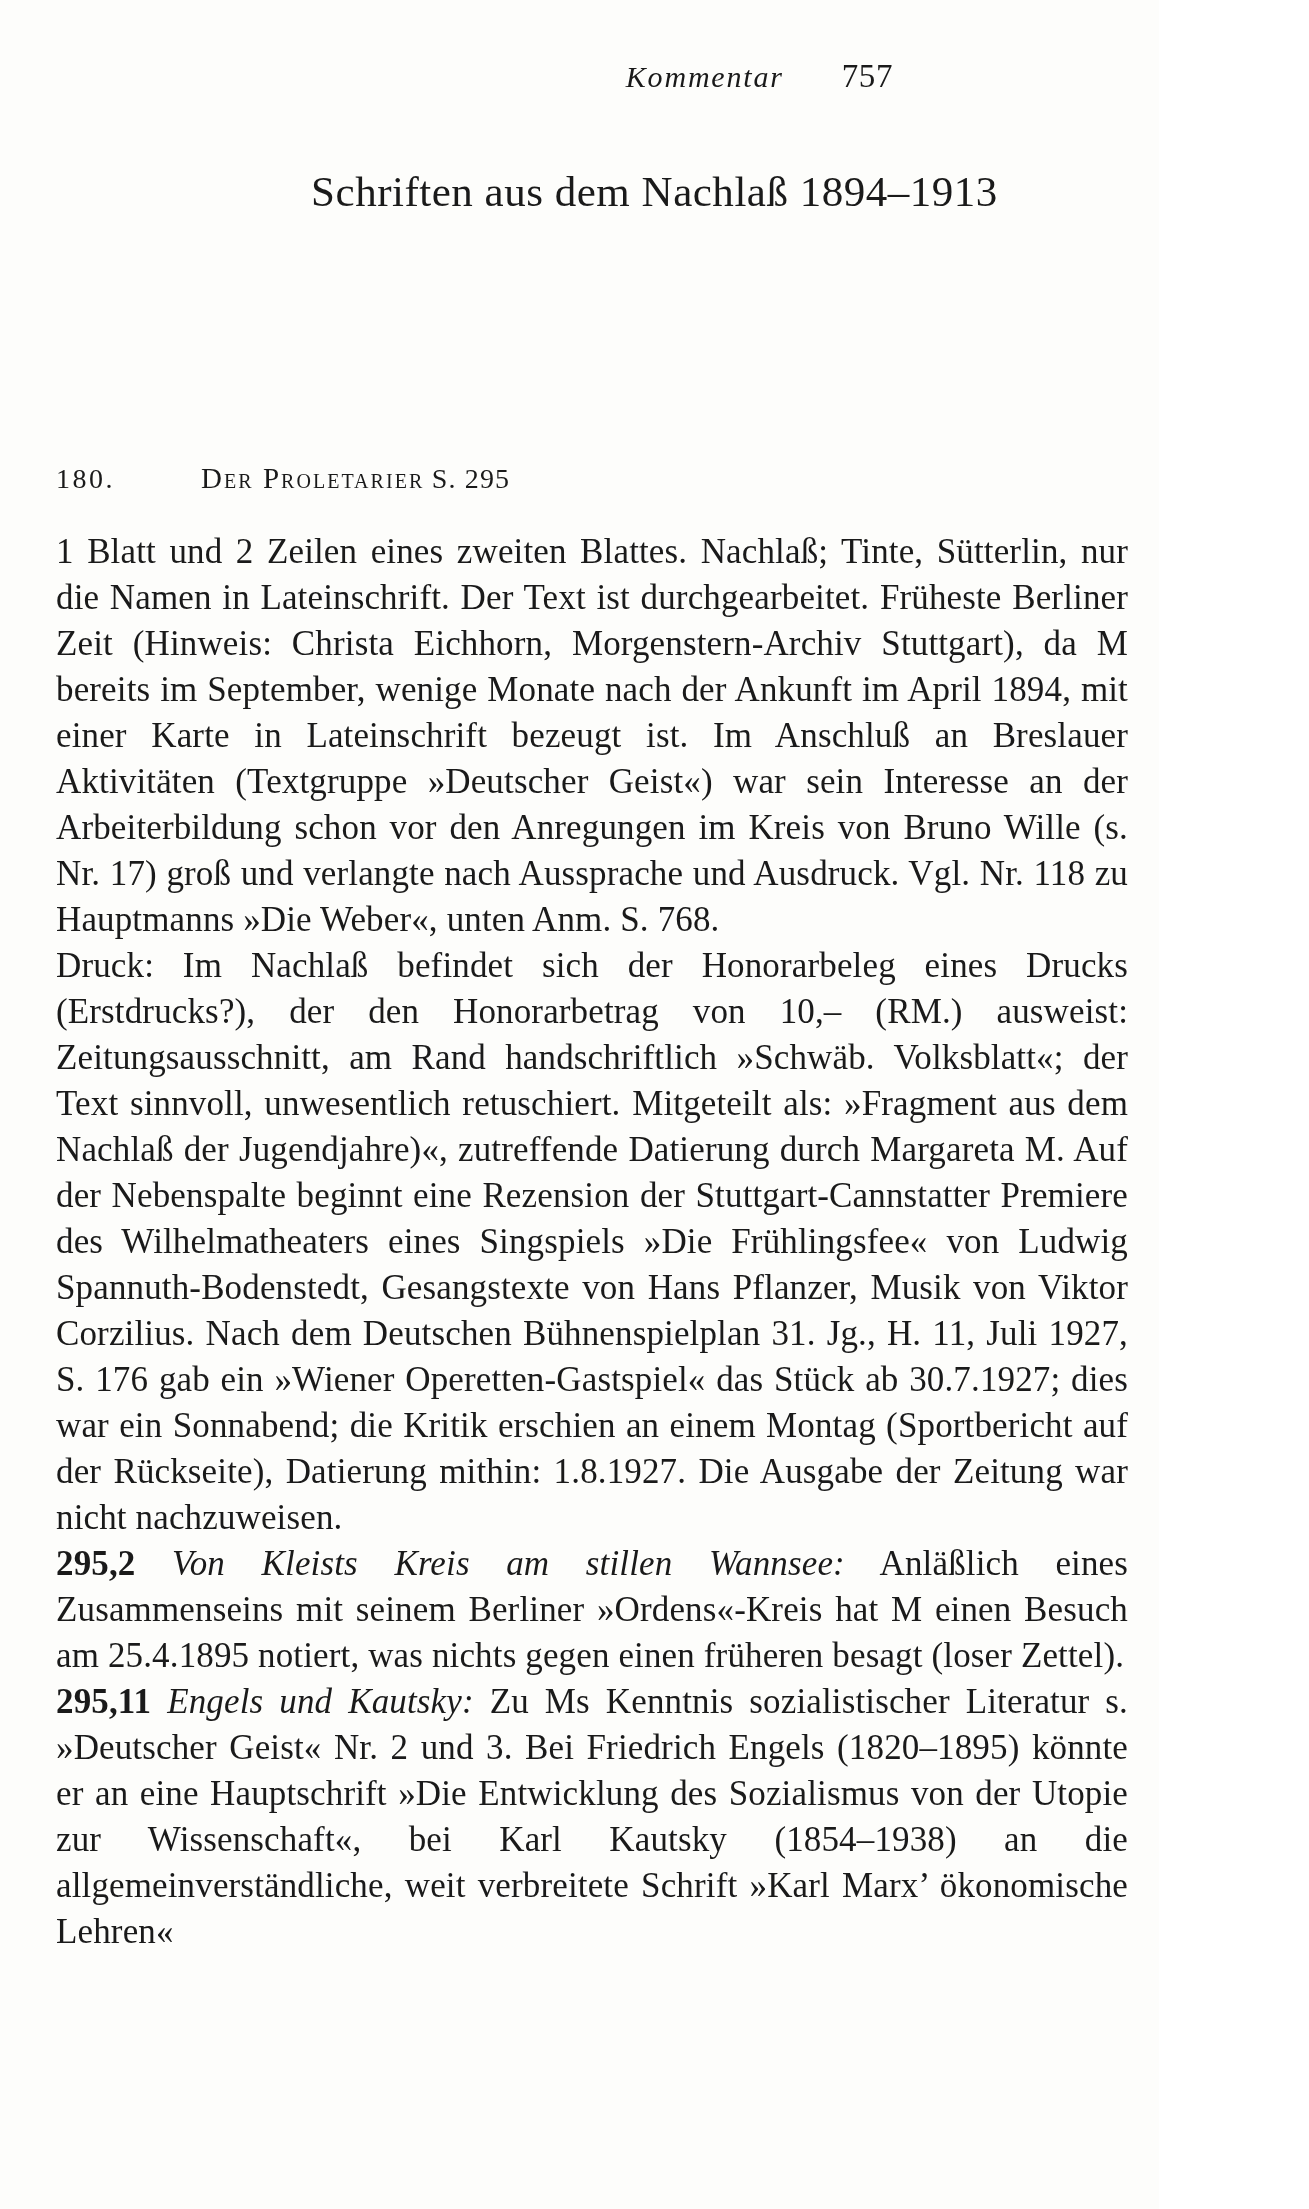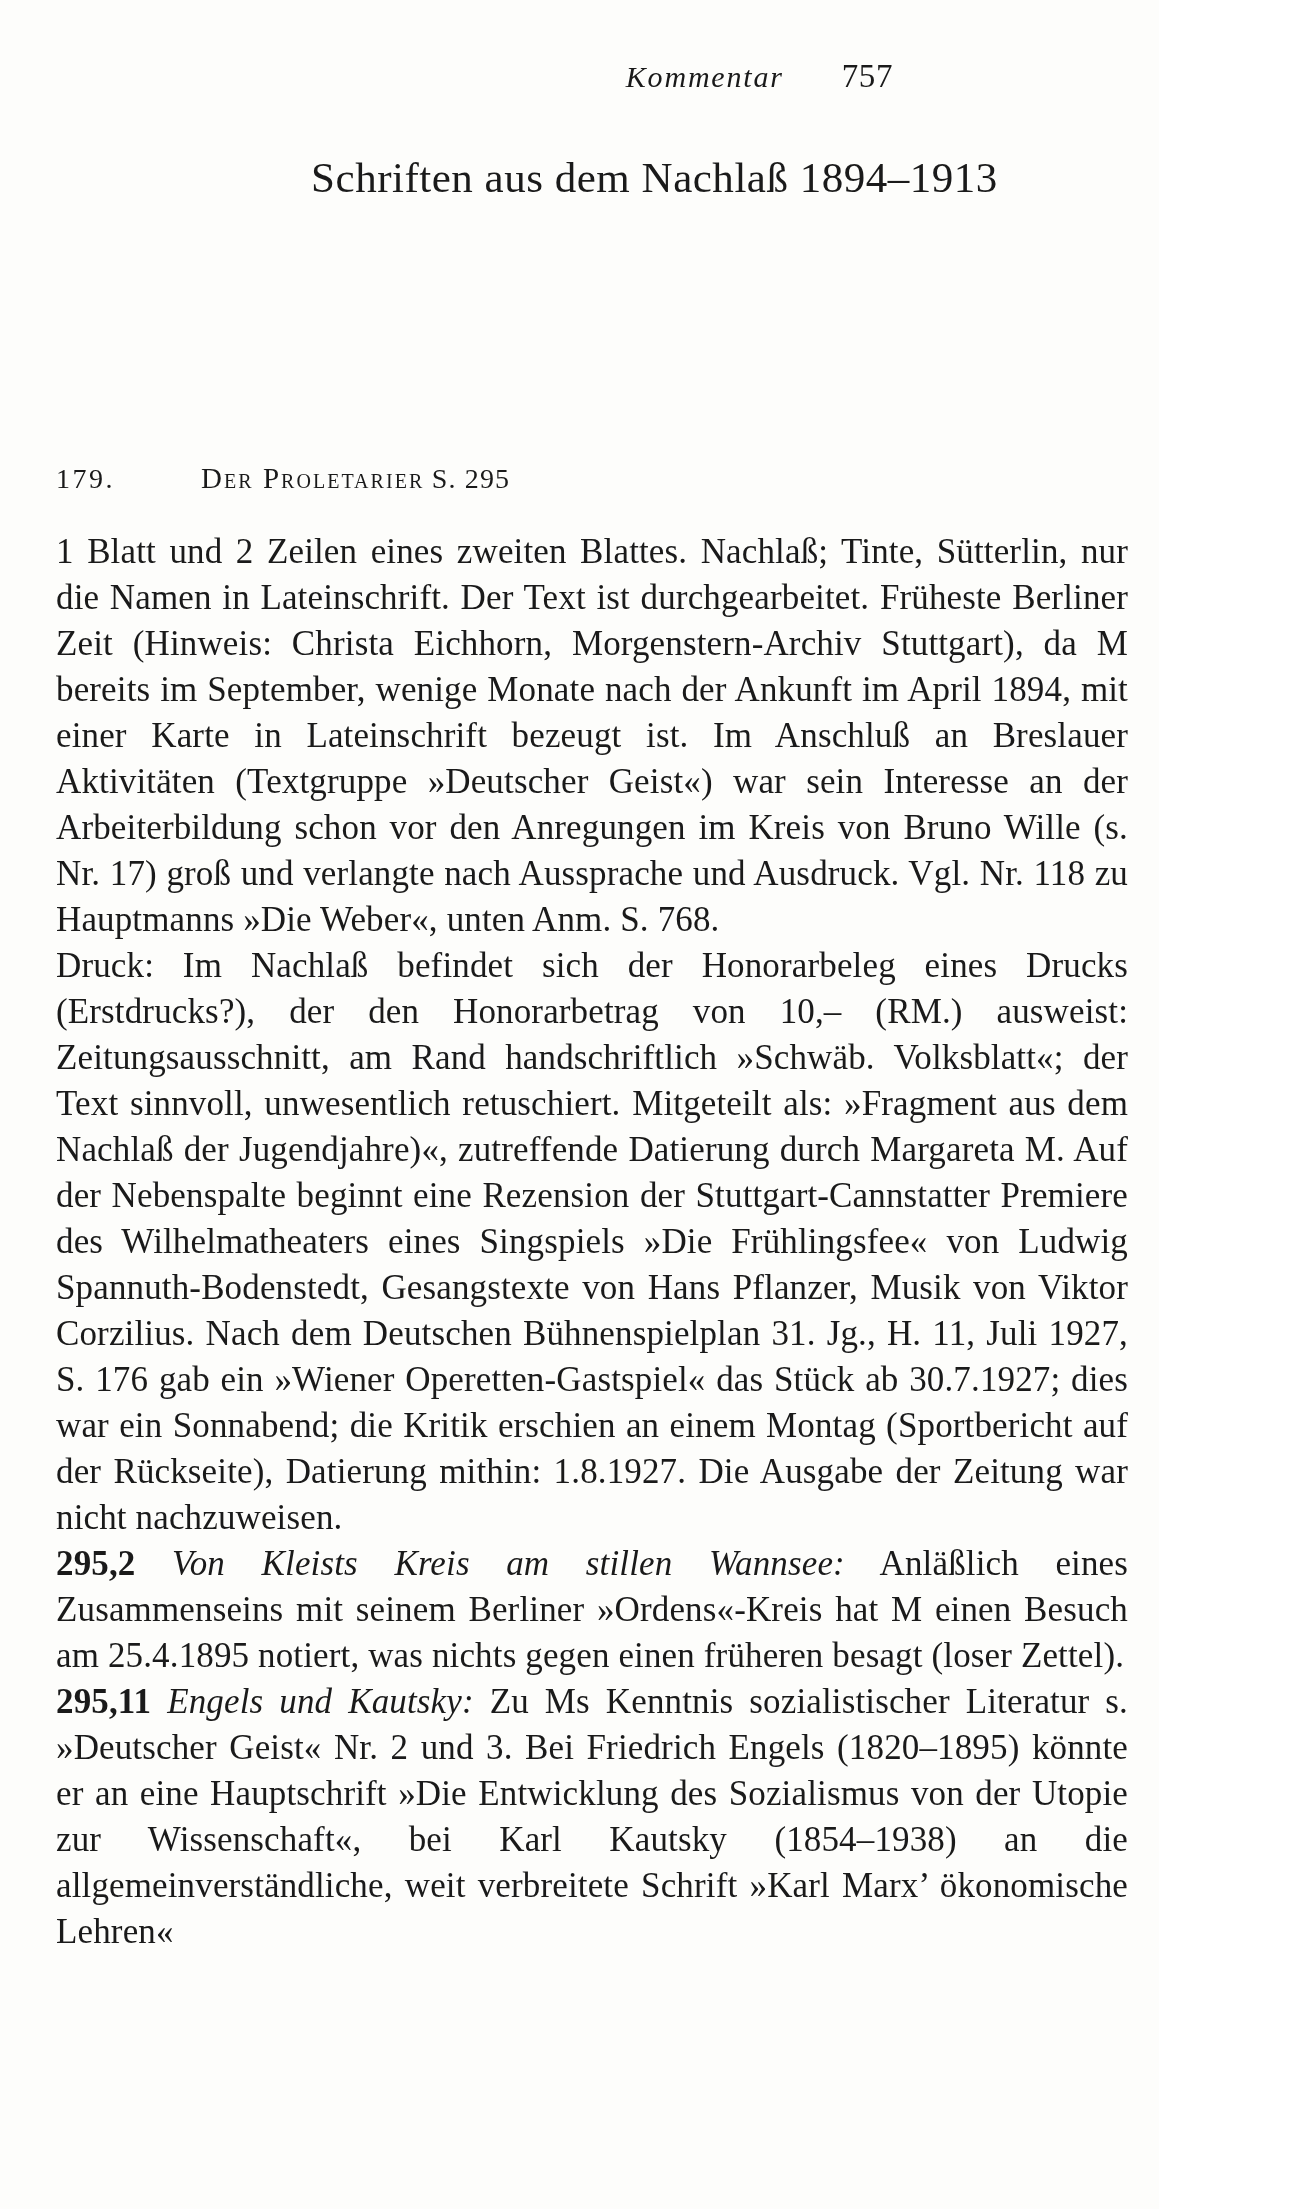--- a/index.html
+++ b/index.html
@@ -39,21 +39,21 @@
     left: 105px;
   }
   .running-head .page-number {
     font-style: normal;
     font-size: 33px;
     letter-spacing: 0.02em;
     margin-left: 58px;
   }
   .doc-title {
     position: absolute;
-    top: 124px;
+    top: 138px;
     left: 0;
     width: 1309px;
     text-align: center;
     font-size: 43px;
     letter-spacing: 0.012em;
     font-weight: 400;
   }
   .body-block {
     position: absolute;
     left: 56px;
@@ -108,21 +108,21 @@
     <span class="rh-inner">
       <span>Kommentar</span><span class="page-number">757</span>
     </span>
   </div>
 
   <h1 class="doc-title">Schriften aus dem Nachlaß 1894–1913</h1>
 
   <div class="body-block">
 
     <div class="entry-head">
-      <span class="num">179.</span><span class="caps">Der Proletarier</span> <span class="pg">S. 295</span>
+      <span class="num">180.</span><span class="caps">Der Proletarier</span> <span class="pg">S. 295</span>
     </div>
 
     <p class="para">1 Blatt und 2 Zeilen eines zweiten Blattes. Nachlaß; Tinte, Sütterlin, nur die Namen in Lateinschrift. Der Text ist durchgearbeitet. Früheste Berliner Zeit (Hinweis: Christa Eichhorn, Morgenstern-Archiv Stuttgart), da M bereits im September, wenige Monate nach der Ankunft im April 1894, mit einer Karte in Lateinschrift bezeugt ist. Im Anschluß an Breslauer Aktivitäten (Textgruppe »Deutscher Geist«) war sein Interesse an der Arbeiterbildung schon vor den Anregungen im Kreis von Bruno Wille (s. Nr. 17) groß und verlangte nach Aussprache und Ausdruck. Vgl. Nr. 118 zu Hauptmanns »Die Weber«, unten Anm. S. 768.</p>
 
     <p class="para">Druck: Im Nachlaß befindet sich der Honorarbeleg eines Drucks (Erstdrucks?), der den Honorarbetrag von 10,– (RM.) ausweist: Zeitungsausschnitt, am Rand handschriftlich »Schwäb. Volksblatt«; der Text sinnvoll, unwesentlich retuschiert. Mitgeteilt als: »Fragment aus dem Nachlaß der Jugendjahre)«, zutreffende Datierung durch Margareta M. Auf der Nebenspalte beginnt eine Rezension der Stuttgart-Cannstatter Premiere des Wilhelmatheaters eines Singspiels »Die Frühlingsfee« von Ludwig Spannuth-Bodenstedt, Gesangstexte von Hans Pflanzer, Musik von Viktor Corzilius. Nach dem Deutschen Bühnenspielplan 31. Jg., H. 11, Juli 1927, S. 176 gab ein »Wiener Operetten-Gastspiel« das Stück ab 30.7.1927; dies war ein Sonnabend; die Kritik erschien an einem Montag (Sportbericht auf der Rückseite), Datierung mithin: 1.8.1927. Die Ausgabe der Zeitung war nicht nachzuweisen.</p>
 
     <p class="para"><span class="lemma-num">295,2</span> <span class="lemma-it">Von Kleists Kreis am stillen Wannsee:</span><span> Anläßlich eines Zusammenseins mit seinem Berliner »Ordens«-Kreis hat M einen Besuch am 25.4.1895 notiert, was nichts gegen einen früheren besagt (loser Zettel).</span></p>
 
     <p class="para"><span class="lemma-num">295,11</span> <span class="lemma-it">Engels und Kautsky:</span><span> Zu Ms Kenntnis sozialistischer Literatur s. »Deutscher Geist« Nr. 2 und 3. Bei Friedrich Engels (1820–1895) könnte er an eine Hauptschrift »Die Entwicklung des Sozialismus von der Utopie zur Wissenschaft«, bei Karl Kautsky (1854–1938) an die allgemeinverständliche, weit verbreitete Schrift »Karl Marx’ ökonomische Lehren«</span></p>
 

